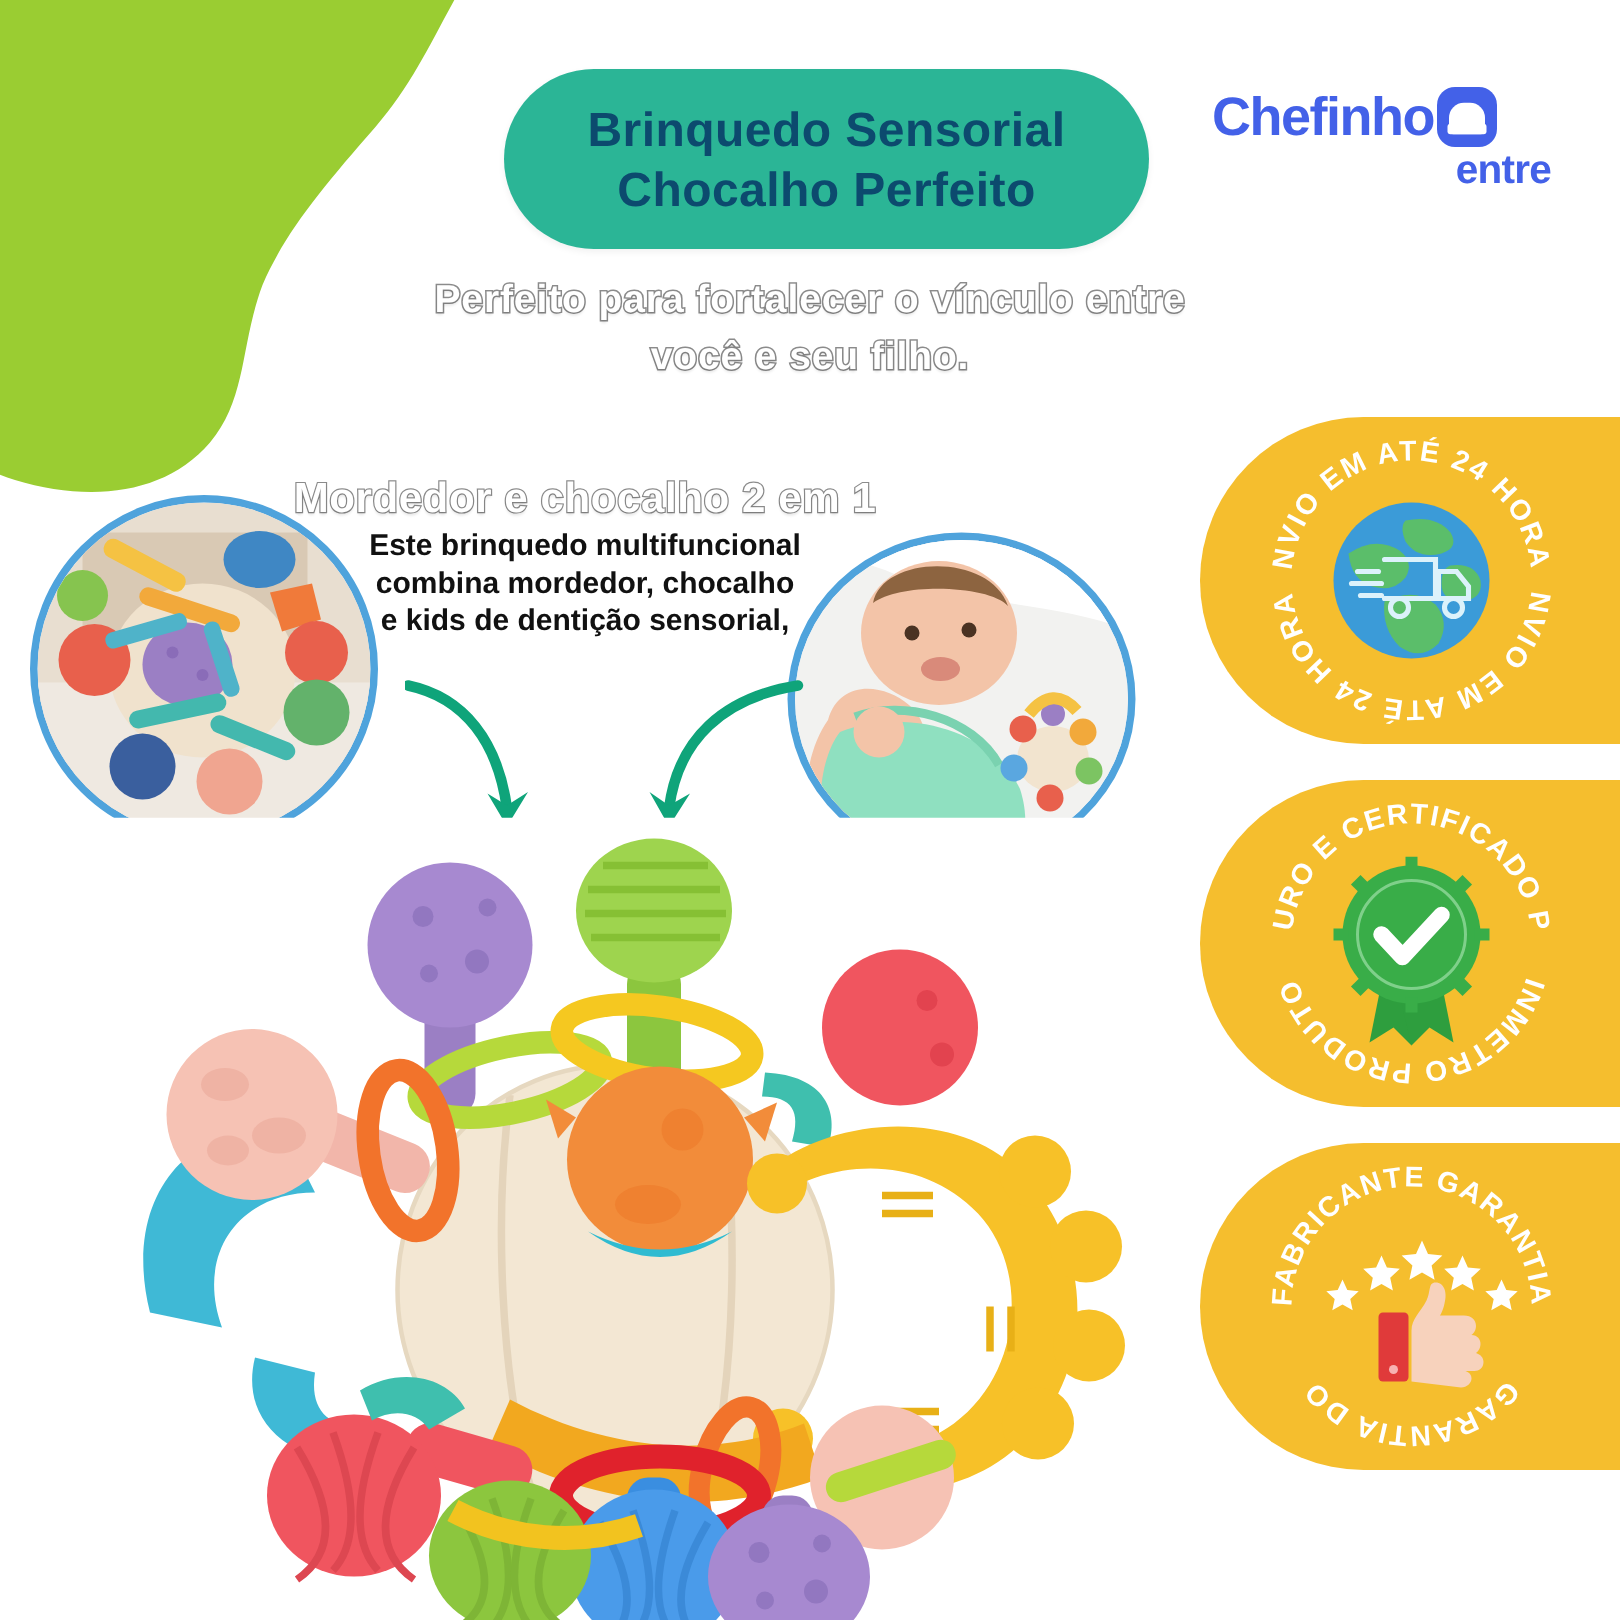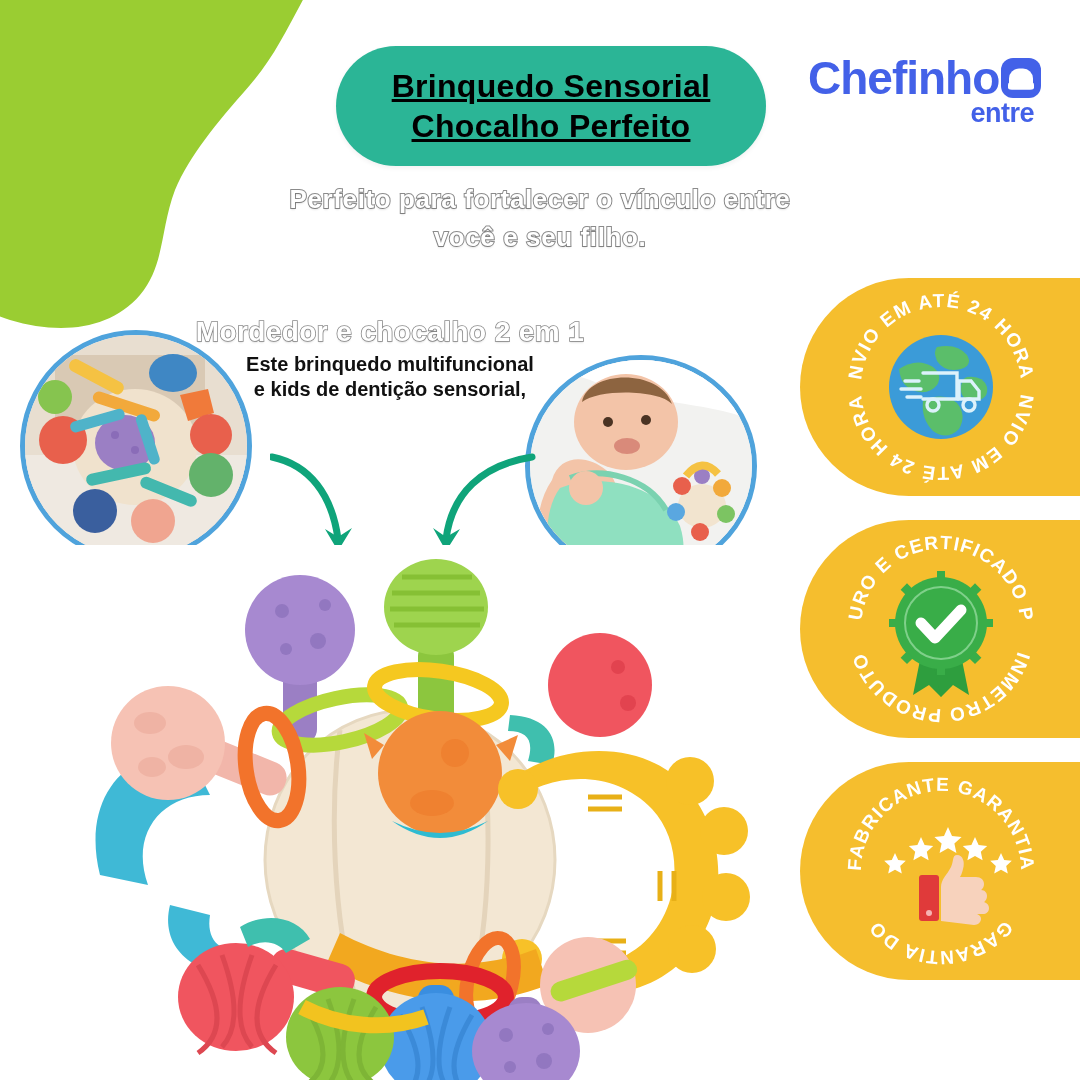--- a/index.html
+++ b/index.html
@@ -15,28 +15,28 @@
   .green-blob{position:absolute;left:-10px;top:-10px;width:340px;height:360px;}
 
   
   .title-banner{
     position:absolute;left:336px;top:46px;width:430px;height:120px;
     background:#2BB596;border-radius:60px;
     display:flex;flex-direction:column;align-items:center;justify-content:center;
     box-shadow:0 2px 5px rgba(0,0,0,.06);
   }
   .title-line{
-    color:#000000;font-weight:bold;font-size:32px;line-height:40px;
-    letter-spacing:.3px;white-space:nowrap;text-decoration:underline;
+    color:#0c4a6e;font-weight:bold;font-size:32px;line-height:40px;
+    letter-spacing:.3px;white-space:nowrap;
   }
 
   
   .logo{position:absolute;left:808px;top:52px;width:240px;height:88px;}
   .logo-word{
-    font-size:46px;font-weight:bold;color:#4361E8;letter-spacing:-1px;
+    font-size:36px;font-weight:bold;color:#4361E8;letter-spacing:-1px;
     line-height:52px;display:flex;align-items:center;
   }
   .hat-o{
     display:inline-block;width:40px;height:40px;background:#4361E8;
     border-radius:12px;position:relative;margin-left:2px;
   }
   .hat-glyph{
     position:absolute;left:50%;top:52%;transform:translate(-50%,-50%);
     width:24px;height:21px;background:#fff;border-radius:10px 10px 3px 3px;
   }
@@ -129,20 +129,21 @@
   </div>
 
   <div class="subtitle outline-text">
     <div>Perfeito para fortalecer o vínculo entre</div>
     <div>você e seu filho.</div>
   </div>
 
   <div class="feature-heading outline-text">Mordedor e chocalho 2 em 1</div>
   <div class="feature-body">
     <div>Este brinquedo multifuncional</div>
+    <div>combina mordedor, chocalho</div>
     <div>e kids de dentição sensorial,</div>
   </div>
 
   <div class="photo-circle photo-left">
     <svg class="photo-inner" viewBox="0 0 222 222" preserveAspectRatio="xMidYMid slice">
       <rect width="222" height="222" fill="#e8ded0"></rect>
       <rect y="120" width="222" height="102" fill="#efe9e1"></rect>
       <rect x="30" y="20" width="150" height="80" fill="#d9c9b4"></rect>
       <ellipse cx="110" cy="112" rx="62" ry="58" fill="#f0e2cd"></ellipse>
       <ellipse cx="100" cy="108" rx="30" ry="28" fill="#9b7fc4"></ellipse>

